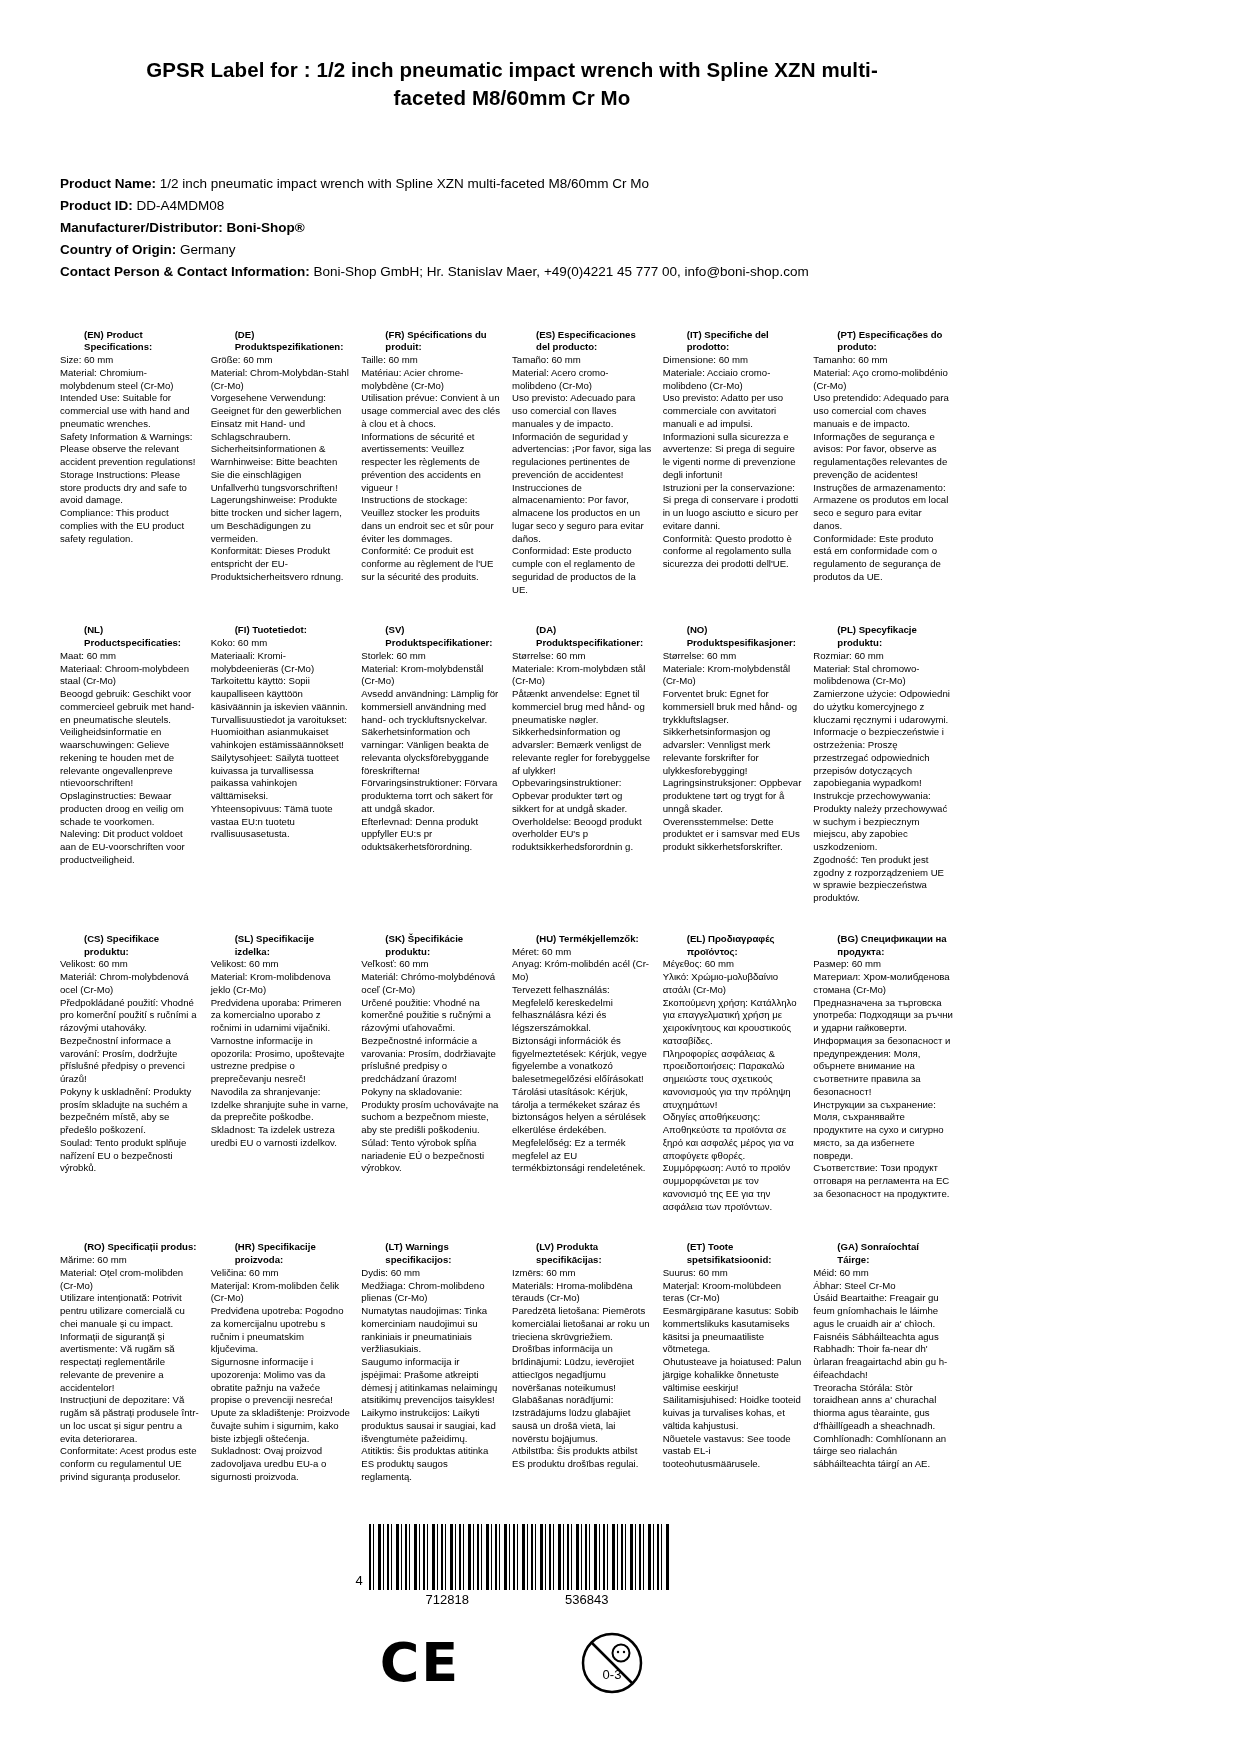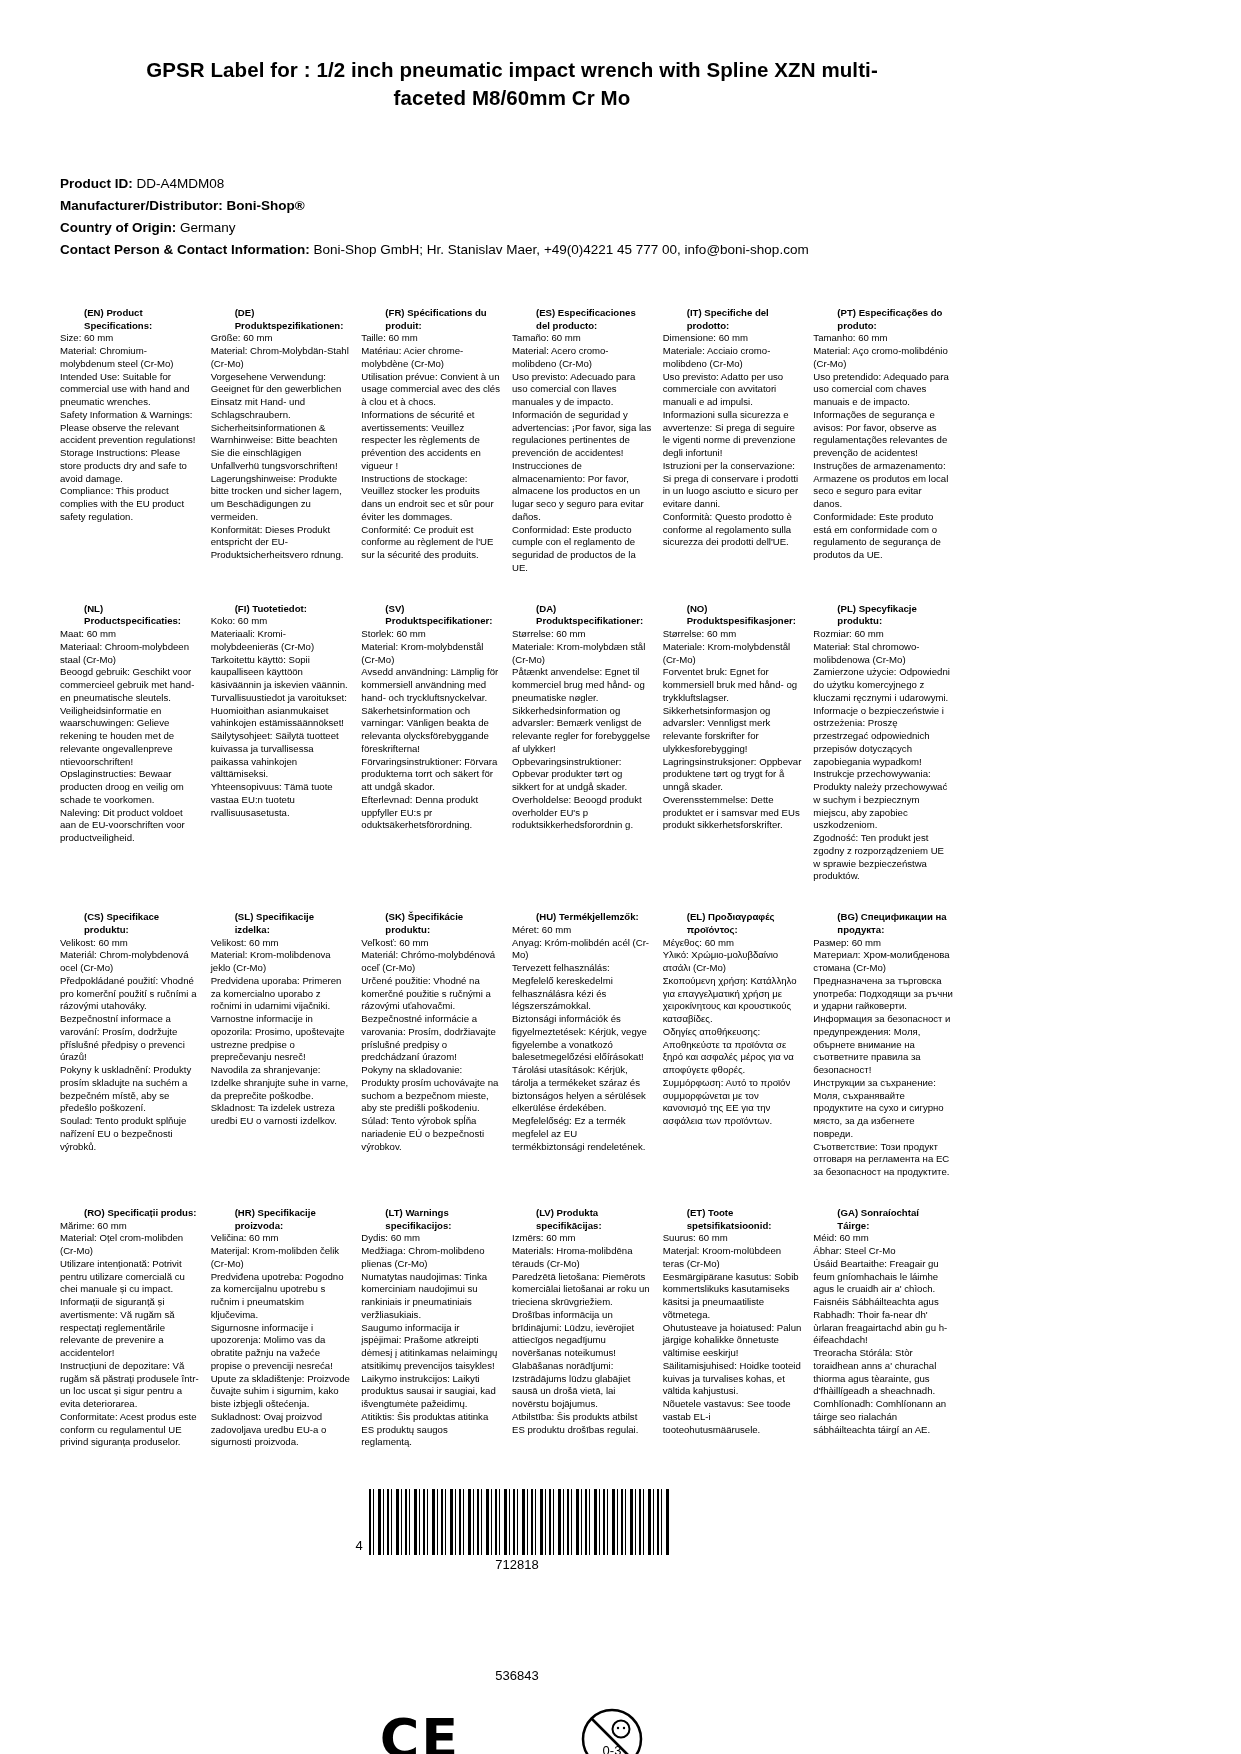--- a/index.html
+++ b/index.html
@@ -94,21 +94,20 @@
   }
   .barcode-bars {
     height: 66px;
     width: 300px;
     position: relative;
     background-image:
       repeating-linear-gradient(to right, #000 0 2px, #fff 2px 4px, #000 4px 5px, #fff 5px 9px, #000 9px 12px, #fff 12px 14px, #000 14px 15px, #fff 15px 18px);
   }
   .barcode-nums {
     display: flex;
-    flex-direction: column;
     gap: 96px;
     font-size: 13px;
     margin-top: 2px;
     padding-left: 10px;
   }
   .marks {
     margin-top: 24px;
     display: flex;
     flex-direction: row;
     align-items: center;
@@ -130,20 +129,24 @@
 </style>
 </head>
 <body>
 
 <div class="page">
 
   <div class="doc-title">GPSR Label for : 1/2 inch pneumatic impact wrench with Spline XZN multi-faceted M8/60mm Cr Mo</div>
 
   <div class="meta-block">
     <div class="meta-row">
+      <span class="meta-label">Product Name:</span>
+      <span class="meta-value">1/2 inch pneumatic impact wrench with Spline XZN multi-faceted M8/60mm Cr Mo</span>
+    </div>
+    <div class="meta-row">
       <span class="meta-label">Product ID:</span>
       <span class="meta-value">DD-A4MDM08</span>
     </div>
     <div class="meta-row">
       <span class="meta-label">Manufacturer/Distributor:</span>
       <span class="meta-value bold">Boni-Shop®</span>
     </div>
     <div class="meta-row">
       <span class="meta-label">Country of Origin:</span>
       <span class="meta-value">Germany</span>
@@ -335,20 +338,21 @@
             <p class="line">Tárolási utasítások: Kérjük, tárolja a termékeket száraz és biztonságos helyen a sérülések elkerülése érdekében.</p>
             <p class="line">Megfelelőség: Ez a termék megfelel az EU termékbiztonsági rendeletének.</p>
           </div>
         </div>
         <div class="cell">
           <span class="head">(EL) Προδιαγραφές προϊόντος:</span>
           <div>
             <p class="line">Μέγεθος: 60 mm</p>
             <p class="line">Υλικό: Χρώμιο-μολυβδαίνιο ατσάλι (Cr-Mo)</p>
             <p class="line">Σκοπούμενη χρήση: Κατάλληλο για επαγγελματική χρήση με χειροκίνητους και κρουστικούς κατσαβίδες.</p>
+            <p class="line">Πληροφορίες ασφάλειας &amp; προειδοποιήσεις: Παρακαλώ σημειώστε τους σχετικούς κανονισμούς για την πρόληψη ατυχημάτων!</p>
             <p class="line">Οδηγίες αποθήκευσης: Αποθηκεύστε τα προϊόντα σε ξηρό και ασφαλές μέρος για να αποφύγετε φθορές.</p>
             <p class="line">Συμμόρφωση: Αυτό το προϊόν συμμορφώνεται με τον κανονισμό της ΕΕ για την ασφάλεια των προϊόντων.</p>
           </div>
         </div>
         <div class="cell">
           <span class="head">(BG) Спецификации на продукта:</span>
           <div>
             <p class="line">Размер: 60 mm</p>
             <p class="line">Материал: Хром-молибденова стомана (Cr-Mo)</p>
             <p class="line">Предназначена за търговска употреба: Подходящи за ръчни и ударни гайковерти.</p>

